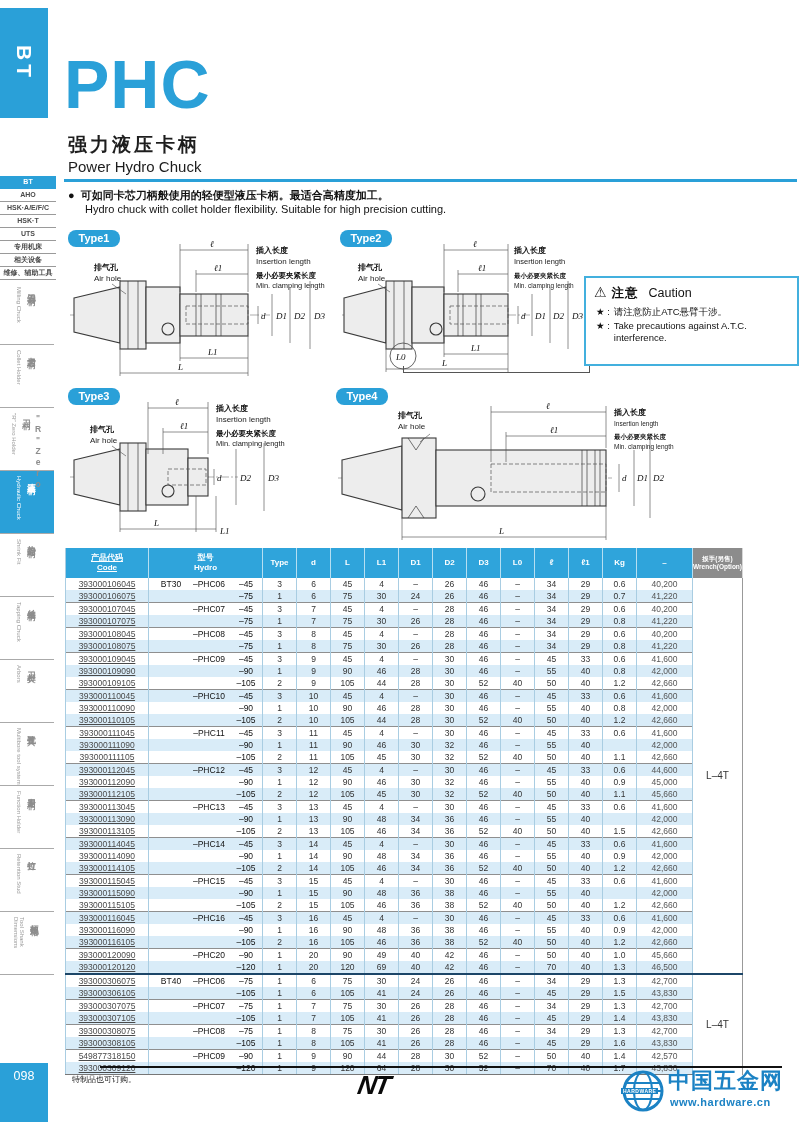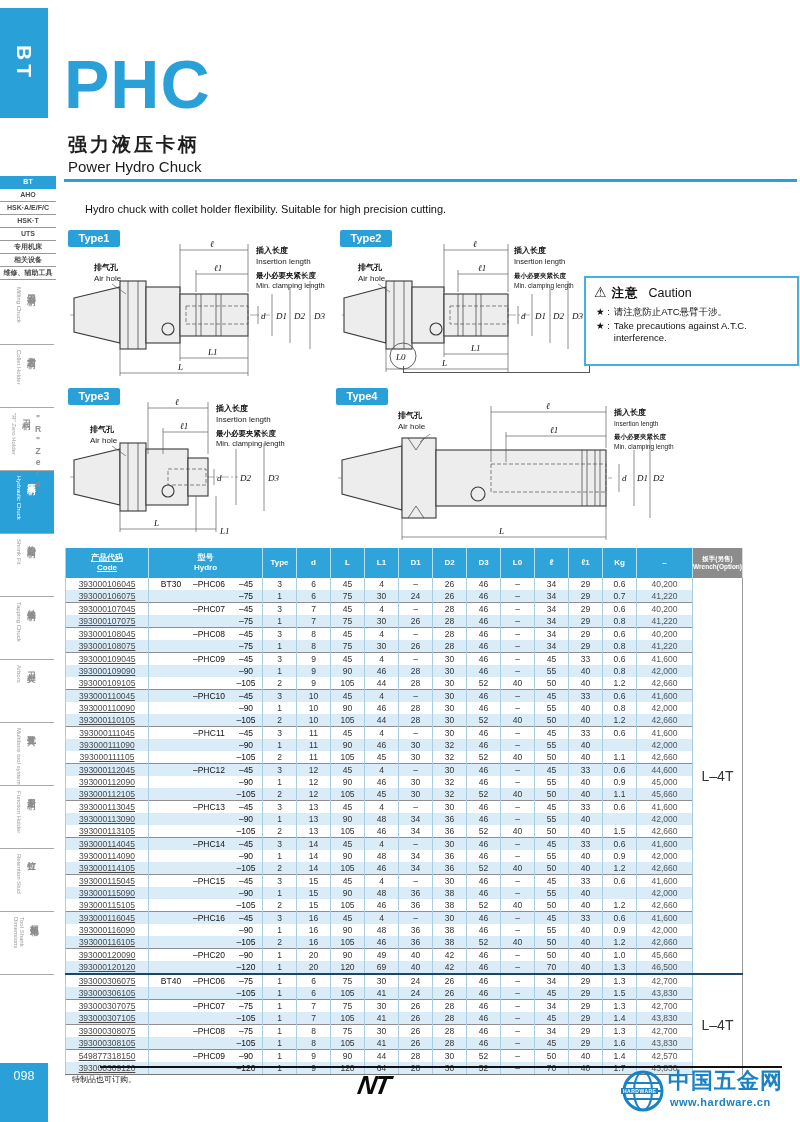--- a/index.html
+++ b/index.html
@@ -26,21 +26,21 @@
   .sub-zh{left:68px;top:132px;font-size:19px;font-weight:bold;color:#1d1d1d;letter-spacing:3px;}
   .sub-en{left:68px;top:158px;font-size:15px;color:#1d1d1d;}
   .blue-rule{left:64px;top:179px;width:733px;height:3px;background:#2AA0D8;}
   .bullet-zh{left:68px;top:188px;font-size:11px;font-weight:bold;color:#111;}
   .bullet-zh .dot{margin-right:6px;}
   .bullet-en{left:85px;top:203px;font-size:11px;color:#111;}
 
   
   .panel{position:absolute;}
   .badge{position:absolute;left:0;top:0;width:52px;height:17px;background:#2AA0D8;color:#fff;
-         font:bold 11px/17px "Liberation Sans",sans-serif;text-align:center;border-radius:2px;}
+         font:bold 11px/17px "Liberation Sans",sans-serif;text-align:center;border-radius:8px;}
   .panel svg{position:absolute;left:0;top:0;overflow:visible;}
   .part{fill:#ededed;stroke:#3a3a3a;stroke-width:1.1;}
   .edge{stroke:#3a3a3a;stroke-width:.7;fill:none;}
   .bore{fill:none;stroke:#555;stroke-width:.7;stroke-dasharray:4 2;}
   .cl{stroke:#777;stroke-width:.6;stroke-dasharray:9 2 2 2;}
   .dim line{stroke:#555;stroke-width:.65;}
   .dimc{fill:none;stroke:#555;stroke-width:.9;}
   text.dzh{font:bold 8px "Liberation Sans",sans-serif;fill:#111;}
   text.den{font:8px "Liberation Sans",sans-serif;fill:#222;}
   text.s{font-size:7.5px;}
@@ -69,21 +69,21 @@
   .spec tr.stripe td{background:#d9ecf8;}
   .spec tr.gsep td{border-top:1px solid #8f8f8f;}
   .spec tr.bsep td{border-top:2px solid #1c4668;}
   .spec tr:last-child td{border-bottom:1px solid #777;}
   .c-code{color:#4a4a4a;}
   .c-model{text-align:left;font-weight:normal;color:#111;}
   .m-series{display:inline-block;width:33px;padding-left:5px;box-sizing:border-box;}
   .m-name{display:inline-block;width:48px;}
   .m-size{display:inline-block;width:26px;}
   .c-price{color:#555;}
-  .spec td.c-wrench{background:#fff;border-right:1px solid #999;border-left:none;font-size:14px;color:#333;}
+  .spec td.c-wrench{background:#fff;border-right:1px solid #999;border-left:none;font-size:10px;color:#333;}
 
   
   .foot-line{left:100px;top:1066px;width:682px;border-top:2.5px solid #111;}
   .page-num{left:0;top:1063px;width:48px;height:59px;background:#2AA0D8;color:#fff;font-size:12.5px;
             display:flex;align-items:flex-start;justify-content:center;padding-top:6px;box-sizing:border-box;}
   .foot-note{left:72px;top:1074px;font-size:8px;font-weight:normal;color:#222;}
   .nt-logo{left:358px;top:1070px;font:italic 900 26px "Liberation Sans",sans-serif;color:#0a0a0a;
            transform:skewX(-10deg);letter-spacing:-2px;}
   .wm{left:620px;top:1066px;width:178px;height:56px;color:#1B82C4;}
   .wm .globe{position:absolute;left:0;top:2px;}
@@ -154,20 +154,21 @@
       <div class="cat">
         <span class="cat-en">Tool Shank Dimensions</span>
         <span class="cat-zh">柄部规格</span>
       </div>
     </div>
 
   <div class="abs phc-title">PHC</div>
   <div class="abs sub-zh">强力液压卡柄</div>
   <div class="abs sub-en">Power Hydro Chuck</div>
   <div class="abs blue-rule"></div>
+  <div class="abs bullet-zh"><span class="dot">●</span><span>可如同卡芯刀柄般使用的轻便型液压卡柄。最适合高精度加工。</span></div>
   <div class="abs bullet-en">Hydro chuck with collet holder flexibility. Suitable for high precision cutting.</div>
 
   <div class="panel" style="left:68px;top:230px;width:272px;height:155px">
     <svg viewBox="0 0 272 155" width="272" height="155">
       <line class="cl" x1="2" y1="85" x2="202" y2="85"></line>
       <polygon class="part" points="6,68 52,57 52,113 6,102"></polygon>
       <rect class="part" x="52" y="51" width="26" height="68"></rect>
       <line class="edge" x1="60" y1="51" x2="60" y2="119"></line>
         <line class="edge" x1="70" y1="51" x2="70" y2="119"></line>
       <rect class="part" x="78" y="57" width="34" height="56"></rect>

